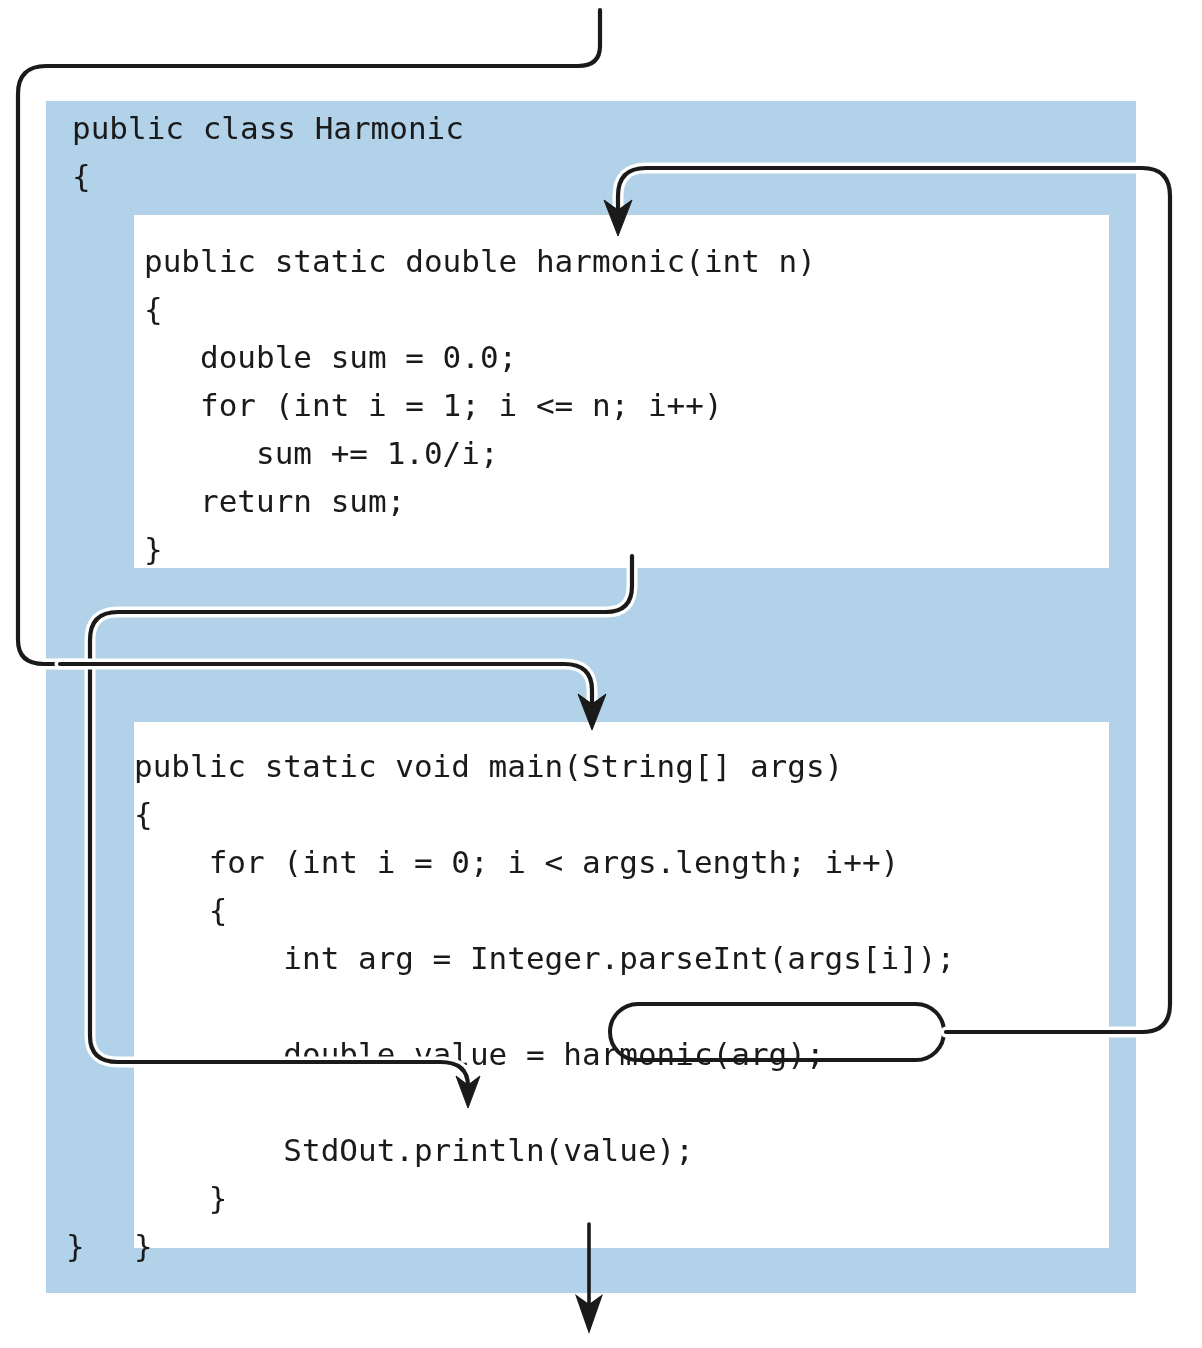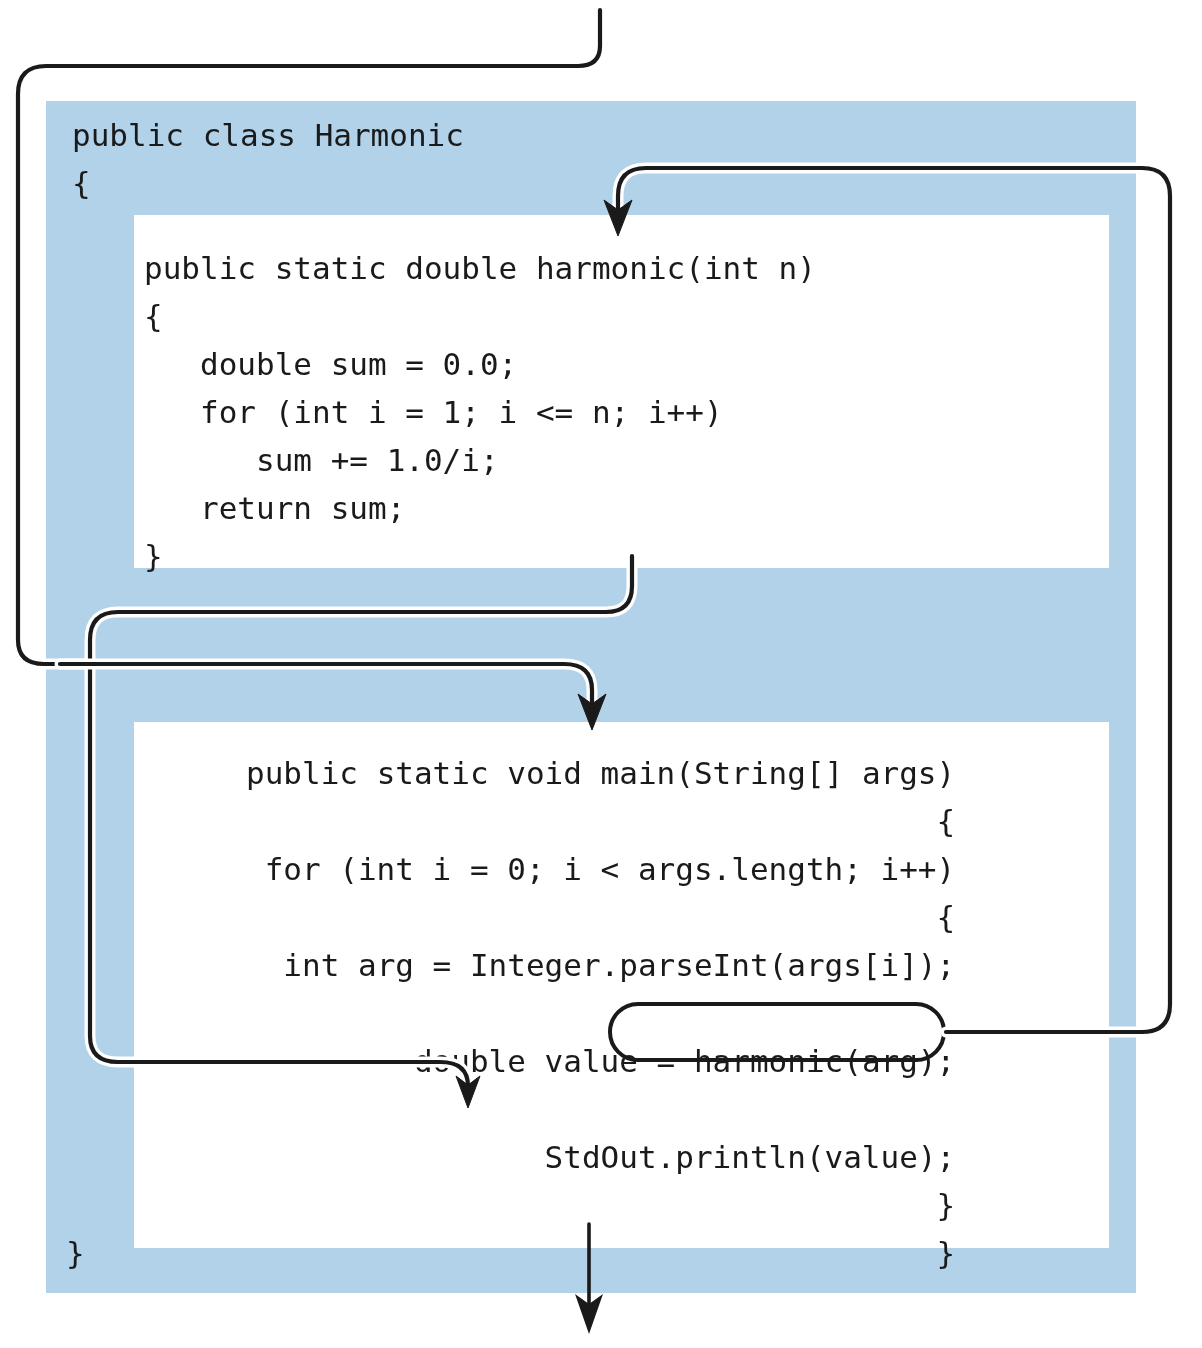--- a/index.html
+++ b/index.html
@@ -66,21 +66,20 @@
     z-index: 1;
   }
   .code-block {
     position: absolute;
     white-space: pre;
     color: #1a1a1a;
     font-size: 31px;
     line-height: 48px;
     letter-spacing: 0px;
     z-index: 3;
-    margin-top: 7px;
   }
   #class-header {
     left: 72px;
     top: 104px;
   }
   #class-close {
     left: 66px;
     top: 1222px;
   }
   
@@ -101,21 +100,20 @@
     width: 975px;
     height: 526px;
   }
   #harmonic-code {
     left: 144px;
     top: 237px;
   }
   #main-code {
     left: 134px;
     top: 742px;
-    text-align: right;
   }
   
   #call-capsule {
     position: absolute;
     left: 608px;
     top: 1002px;
     width: 338px;
     height: 60px;
     border: 4px solid #1a1a1a;
     border-radius: 30px;

